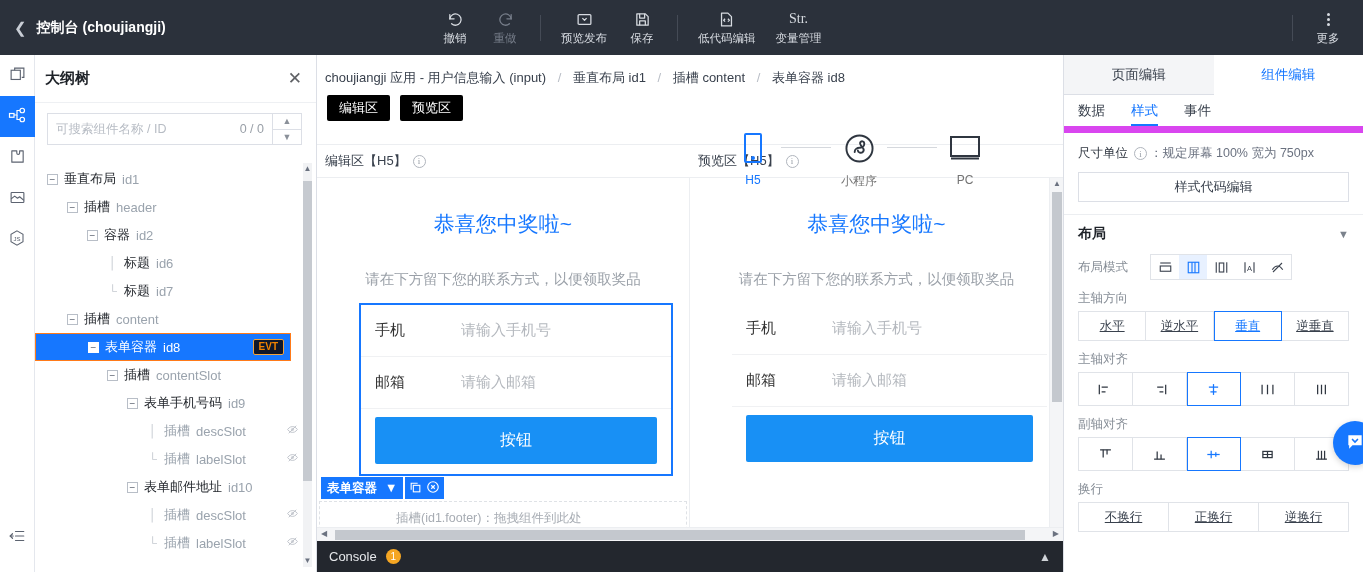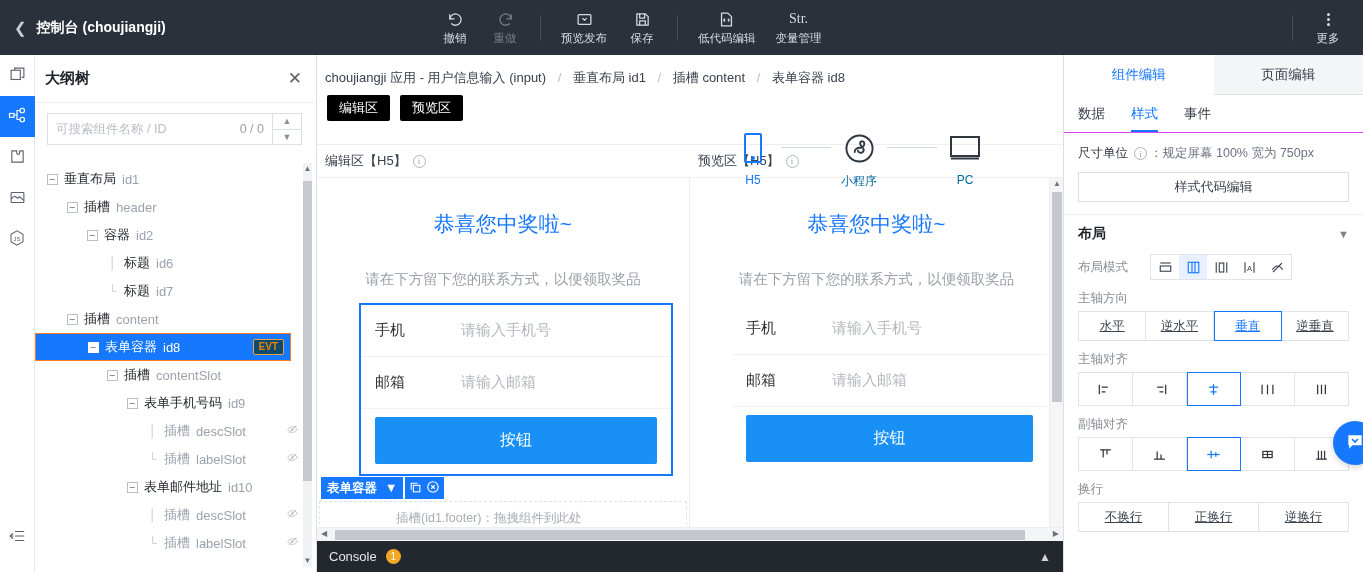--- a/index.html
+++ b/index.html
@@ -92,21 +92,21 @@
   .tree-label { color: #1f2329; }
   .tree-id { color: #9aa3ad; margin-left: 6px; }
   .tree-row.muted .tree-label { color: #9aa3ad; }
   .tree-row.selected {
     background: #1677ff; border: 1px solid #ff7a18;
     padding-right: 6px; margin-right: 26px;
   }
   .tree-row.selected .tree-label, .tree-row.selected .tree-id { color: #fff; }
   .tree-row.selected .toggle { background: #fff; border-color: #fff; }
   .evt-badge {
-    margin-left: auto; background: #0c4a6e; color: #f08200; border: 1px solid #f2a33c;
+    margin-left: auto; background: #0f172a; color: #f08200; border: 1px solid #f2a33c;
     font-size: 10px; font-weight: bold; padding: 0 5px; border-radius: 2px; line-height: 14px;
   }
   .eye { margin-left: auto; margin-right: 18px; color: #b9bec6; font-size: 12px; }
   .tree-scroll {
     position: absolute; right: 4px; top: 108px; width: 9px; height: 404px; background: #f1f2f4;
   }
   .tree-scroll .thumb { position: absolute; top: 18px; left: 0; width: 9px; height: 300px; background: #c6cad0; }
   .tree-scroll .ar { position: absolute; left: 0; width: 9px; height: 12px; text-align: center; font-size: 8px; color: #6b7280; line-height: 12px; }
   .tree-scroll .ar.up { top: 0; } .tree-scroll .ar.dn { bottom: 0; }
 
@@ -115,21 +115,21 @@
   .crumb-bar { height: 90px; border-bottom: 1px solid #eceef1; position: relative; }
   .crumb { padding: 14px 0 0 8px; font-size: 13px; color: #39414d; white-space: nowrap; }
   .crumb .sep { color: #b9bec6; margin: 0 8px; }
   .crumb-btns { display: flex; gap: 10px; padding: 8px 0 0 10px; }
   .mini-btn {
     background: #000000; color: #fff; font-size: 13px; padding: 4px 12px; cursor: pointer;
     border-radius: 2px;
   }
   .devices { position: absolute; right: 70px; top: 74px; display: flex; align-items: flex-start; }
   .device { display: flex; flex-direction: column; align-items: center; width: 56px; cursor: pointer; }
-  .device .dlabel { font-size: 12px; margin-top: 6px; color: #0369a1; }
+  .device .dlabel { font-size: 12px; margin-top: 6px; color: #737373; }
   .device.active .dlabel { color: #1677ff; }
   .device .dicon { height: 38px; display: flex; align-items: center; justify-content: center; }
   .dev-line { width: 50px; height: 1px; background: #d5d8dd; margin-top: 18px; }
 
   .area-heads { display: flex; height: 33px; border-bottom: 1px solid #eceef1; }
   .area-head {
     flex: 1; display: flex; align-items: center; font-size: 13px; color: #39414d; padding-left: 8px;
   }
   .area-head:last-child { justify-content: flex-start; }
   .info-i {
@@ -196,21 +196,21 @@
   .console-chevron { margin-left: auto; font-size: 12px; color: #cfd3d8; cursor: pointer; }
 
   
   .right { position: absolute; top: 55px; left: 1063px; width: 300px; height: 517px; background: #fff; border-left: 1px solid #dcdfe6; }
   .right-tabs { display: flex; height: 40px; }
   .right-tab {
     flex: 1; display: flex; align-items: center; justify-content: center; font-size: 13.5px;
     color: #39414d; background: #f4f5f7; border-bottom: 1px solid #dcdfe6; cursor: pointer;
   }
   .right-tab.active { color: #1677ff; background: #fff; border-bottom-color: #fff; }
-  .sub-tabs { display: flex; height: 38px; padding-left: 14px; border-bottom: 1px solid #d946ef; }
+  .sub-tabs { display: flex; height: 38px; padding-left: 14px; border-bottom: 7px solid #d946ef; }
   .sub-tab {
     display: flex; align-items: center; font-size: 13.5px; color: #39414d; margin-right: 26px;
     position: relative; cursor: pointer;
   }
   .sub-tab.active { color: #1677ff; }
   .sub-tab.active::after {
     content: ""; position: absolute; left: 0; right: 0; bottom: 0; height: 2px; background: #1677ff;
   }
   .unit-row { display: flex; align-items: center; font-size: 12.5px; padding: 12px 14px 0 14px; color: #4b5563; }
   .unit-row .lab { color: #2f3640; }
@@ -647,22 +647,22 @@
 
     <div class="console-bar">
       <span>Console</span>
       <span class="console-badge">1</span>
       <span class="console-chevron">▲</span>
     </div>
   </div>
 
   <div class="right">
     <div class="right-tabs">
+      <div class="right-tab">页面编辑</div>
       <div class="right-tab active">组件编辑</div>
-      <div class="right-tab">页面编辑</div>
     </div>
 
     <div class="sub-tabs">
       <div class="sub-tab">数据</div>
       <div class="sub-tab active">样式</div>
       <div class="sub-tab">事件</div>
     </div>
 
     <div class="unit-row">
       <span class="lab">尺寸单位</span>

